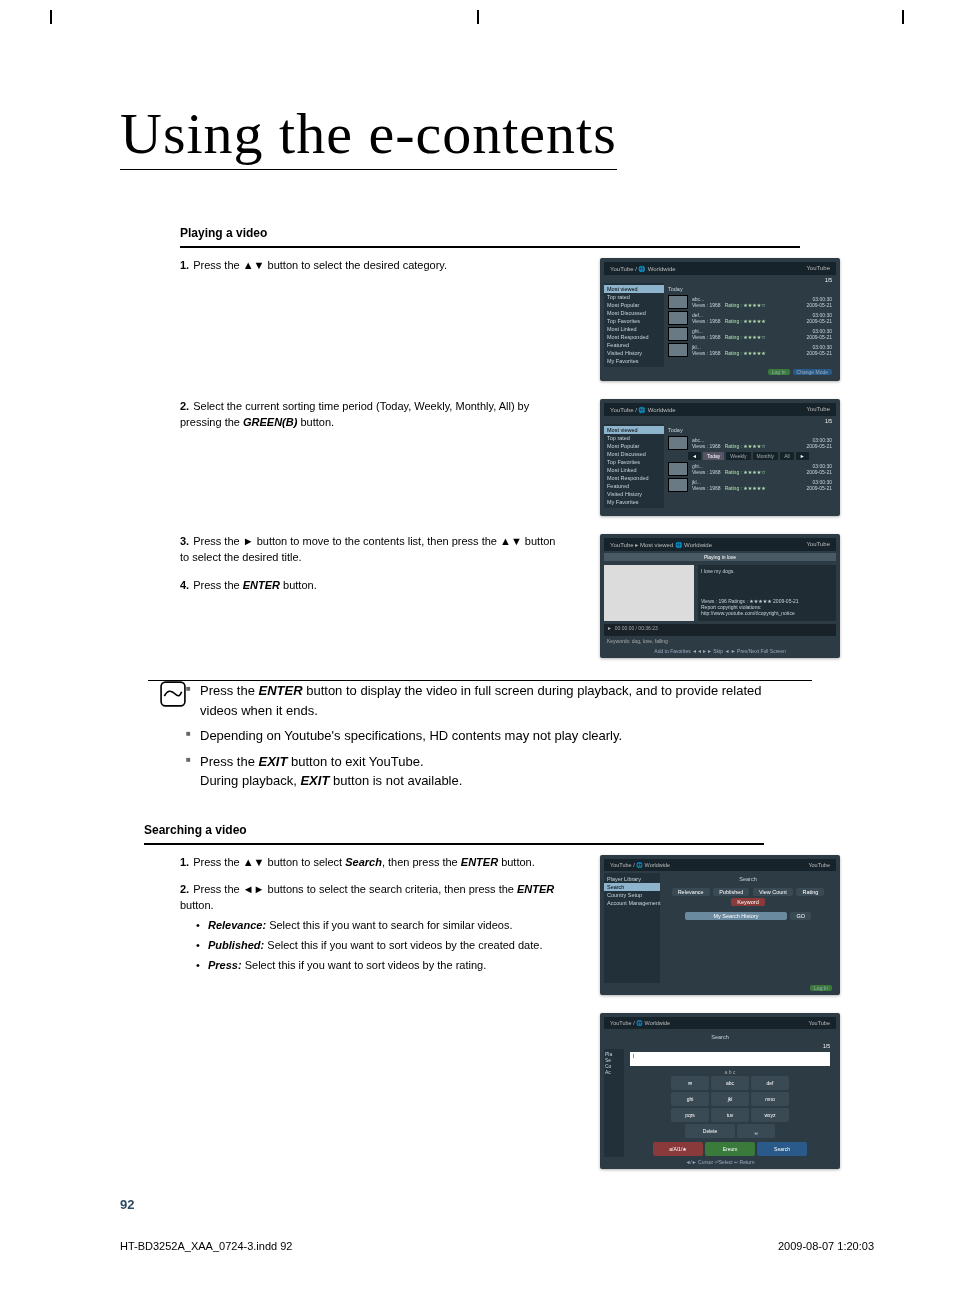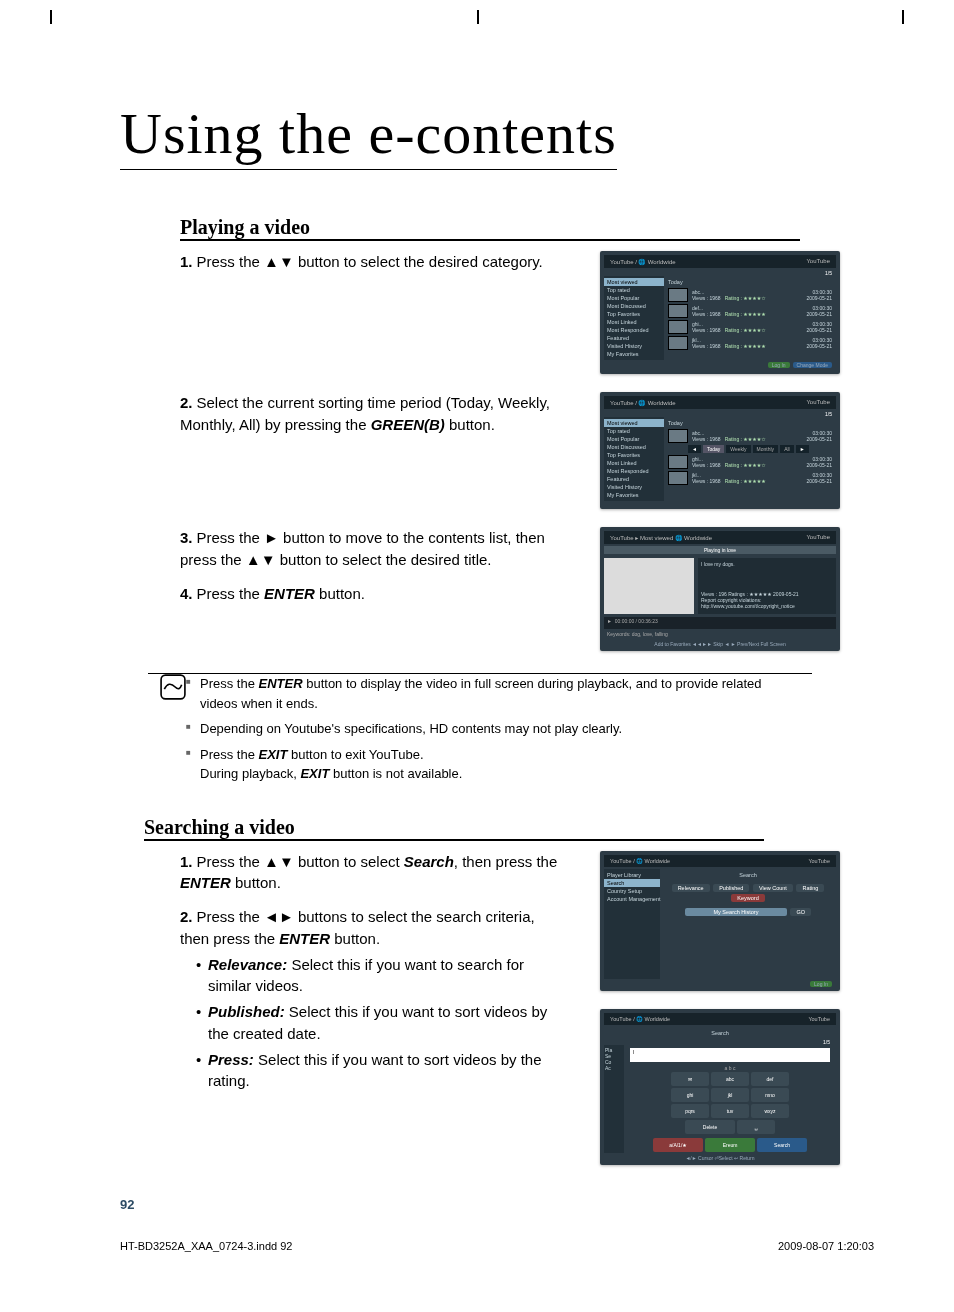--- a/index.html
+++ b/index.html
@@ -17,38 +17,38 @@
     padding: 100px 80px 60px 120px;
   }
   .topmarks { position:absolute; top:10px; left:50px; right:50px; height:20px; }
   .topmarks .tm-l,.topmarks .tm-c,.topmarks .tm-r{ position:absolute; top:0; width:2px; height:14px; background:#000;}
   .topmarks .tm-l{left:0;} .topmarks .tm-c{left:50%;} .topmarks .tm-r{right:0;}
   h1.chapter {
     font-family: Georgia, "Times New Roman", serif;
     font-weight: 300;
     font-size: 58px;
     letter-spacing: 1px;
-    margin: 0 0 28px 0;
+    margin: 0 0 38px 0;
     border-bottom: 1px solid #000;
     display: inline-block;
     padding-bottom: 2px;
   }
   h2.section {
-    font-family: Liberation Serif, serif;
-    font-size: 20px;
+    font-family: Liberation Sans, sans-serif;
+    font-size: 12px;
     font-weight: 600;
     margin: 18px 0 10px 60px;
     border-bottom: 2px solid #000;
-    padding-bottom: 0;
+    padding-bottom: 6px;
     width: 620px;
   }
   h2.section.full { width: 620px; }
   .content-area { margin-left: 60px; }
   ol.steps { margin:0; padding:0; list-style:none; }
-  ol.steps > li { margin: 0 17px 12px 0; font-size:15px; line-height:1.45; }
+  ol.steps > li { margin: 0 17px 12px 0; font-size:11px; line-height:1.45; }
   .num { font-weight:700; margin-right:4px; }
   .bold { font-weight:700;font-style:italic; }
   .screenshot {
     width: 232px;
     background: #2d3b45;
     border-radius: 2px;
     box-shadow: 0 1px 3px rgba(0,0,0,0.3);
     color: #fff;
     font-size: 6px;
     padding: 4px 4px 6px 4px;

